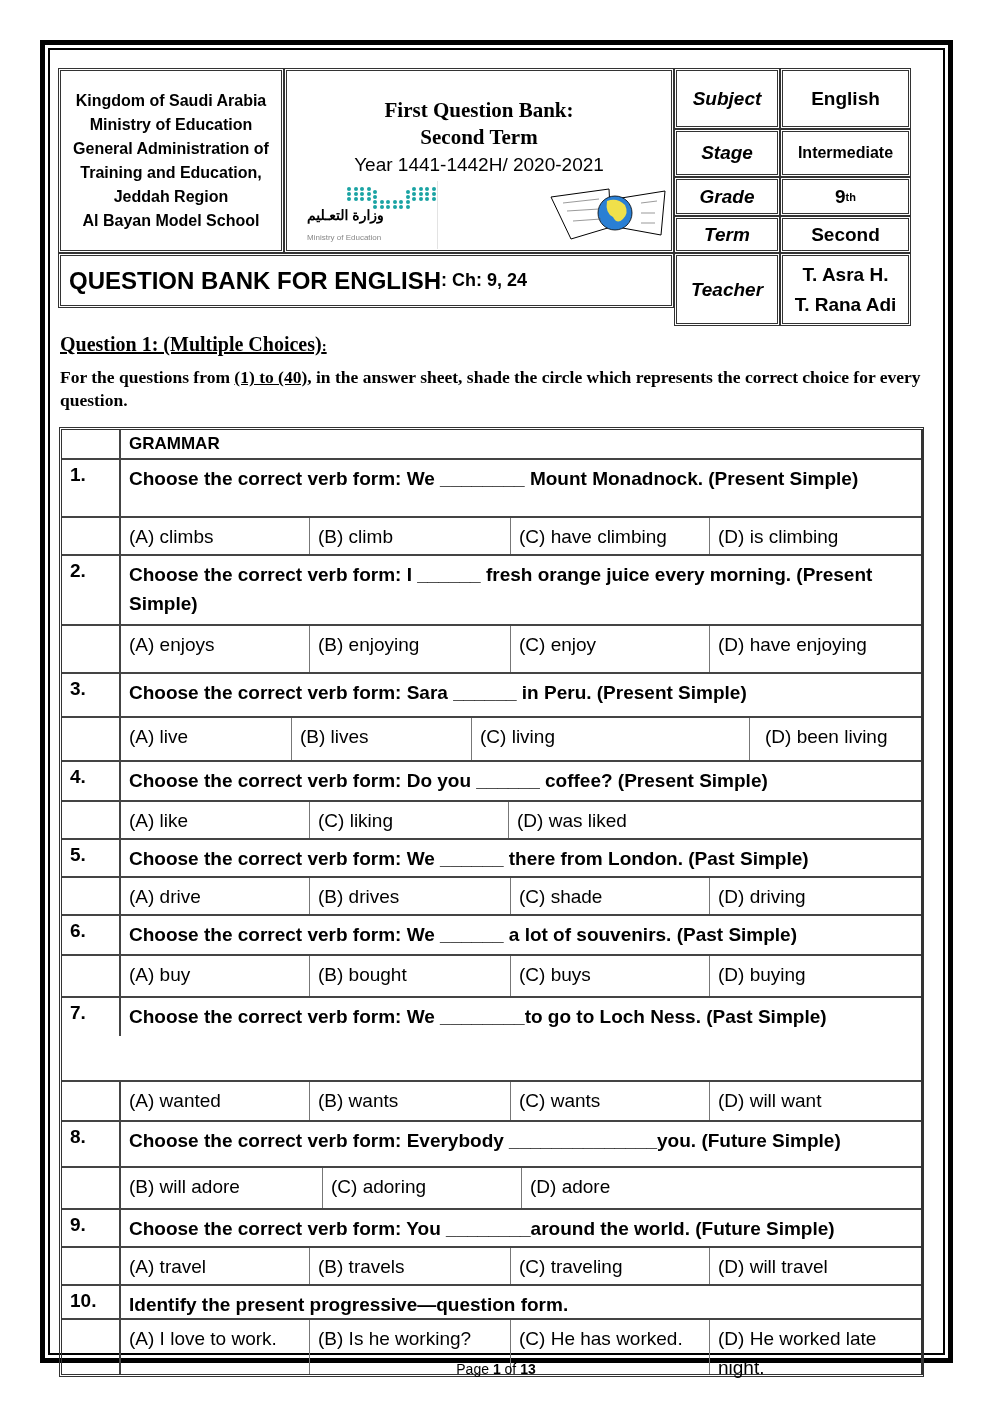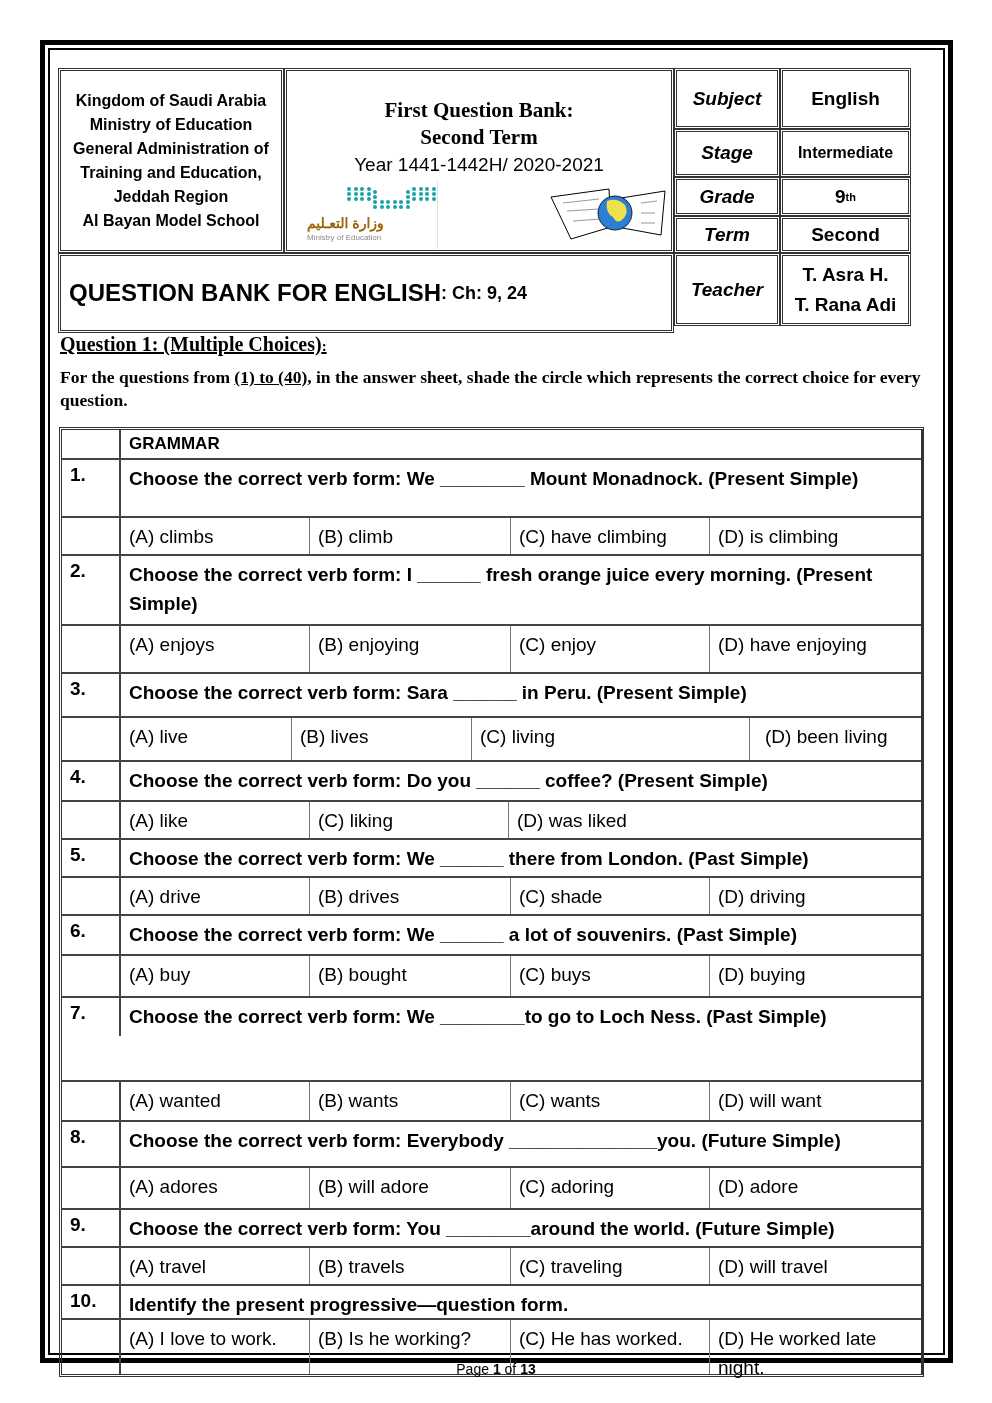--- a/index.html
+++ b/index.html
@@ -19,26 +19,26 @@
   .hdr { position: absolute; left: 58px; top: 68px; width: 853px; height: 258px; }
   .hdr .box { position: absolute; border: 3px double #333; background: #fff; }
   .school { left: 0; top: 0; width: 226px; height: 185px; display: flex; align-items: center; justify-content: center; text-align: center; font-weight: bold; font-size: 16px; line-height: 24px; }
   .school div { white-space: nowrap; }
   .title-box { left: 226px; top: 0; width: 390px; height: 185px; text-align: center; }
   .title-box .t1 { font-family: "Liberation Serif", serif; font-weight: bold; font-size: 21px; line-height: 27px; margin-top: 26px; }
   .title-box .t3 { font-size: 19px; line-height: 28px; }
   .moe-logo { position: absolute; left: 20px; top: 116px; width: 130px; height: 60px; }
   .moe-dots { position: absolute; left: 40px; top: 0; width: 90px; height: 22px; }
   .moe-dots span { position: absolute; width: 4px; height: 4px; border-radius: 50%; background: #1aa3a3; }
-  .moe-ar { position: absolute; left: 0; top: 28px; font-size: 14px; color: #a16207; font-weight: bold; }
+  .moe-ar { position: absolute; left: 0; top: 20px; font-size: 14px; color: #000000; font-weight: bold; }
   .moe-en { position: absolute; left: 0; top: 46px; font-size: 8px; color: #888; }
   .moe-sep { position: absolute; left: 150px; top: 110px; width: 1px; height: 68px; background: #e3e3e3; }
   .globe-logo { position: absolute; left: 262px; top: 116px; width: 118px; height: 56px; }
 
-  .qb-box { left: 0; top: 185px; width: 616px; height: 80px; display: flex; align-items: center; padding-left: 8px; }
+  .qb-box { left: 0; top: 185px; width: 616px; height: 55px; display: flex; align-items: center; padding-left: 8px; }
   .qb-main { font-weight: bold; font-size: 24px; white-space: nowrap; }
   .qb-sub { font-weight: bold; font-size: 18px; white-space: nowrap; }
 
   .meta-label { font-weight: bold; font-size: 19px; display: flex; align-items: center; justify-content: center; font-style: italic; }
   .meta-value { font-weight: bold; font-size: 19px; display: flex; align-items: center; justify-content: center; text-align: center; line-height: 30px; }
   .meta-value.small { font-size: 16px; }
   sup { font-size: 11px; }
 
   
   .q-head { position: absolute; left: 60px; top: 333px; font-family: "Liberation Serif", serif; font-weight: bold; font-size: 20px; text-decoration: underline; white-space: nowrap; }
@@ -274,21 +274,20 @@
         <div class="opt" style="width: 212px;">(D) will want</div>
       </div>
     </div>
     <div class="row" style="height: 46px;">
       <div class="num">8.</div>
       <div class="qtext">Choose the correct verb form:  Everybody ______________you. (Future Simple)</div>
     </div>
     <div class="row" style="height: 42px;">
       <div class="num"></div>
       <div class="opts">
-        <div class="opt" style="width: 188px;">(A) adores</div>
         <div class="opt" style="width: 201px;">(B) will adore</div>
         <div class="opt" style="width: 199px;">(C) adoring</div>
         <div class="opt" style="width: 212px;">(D) adore</div>
       </div>
     </div>
     <div class="row" style="height: 38px;">
       <div class="num">9.</div>
       <div class="qtext">Choose the correct verb form: You ________around the world. (Future Simple)</div>
     </div>
     <div class="row" style="height: 38px;">

